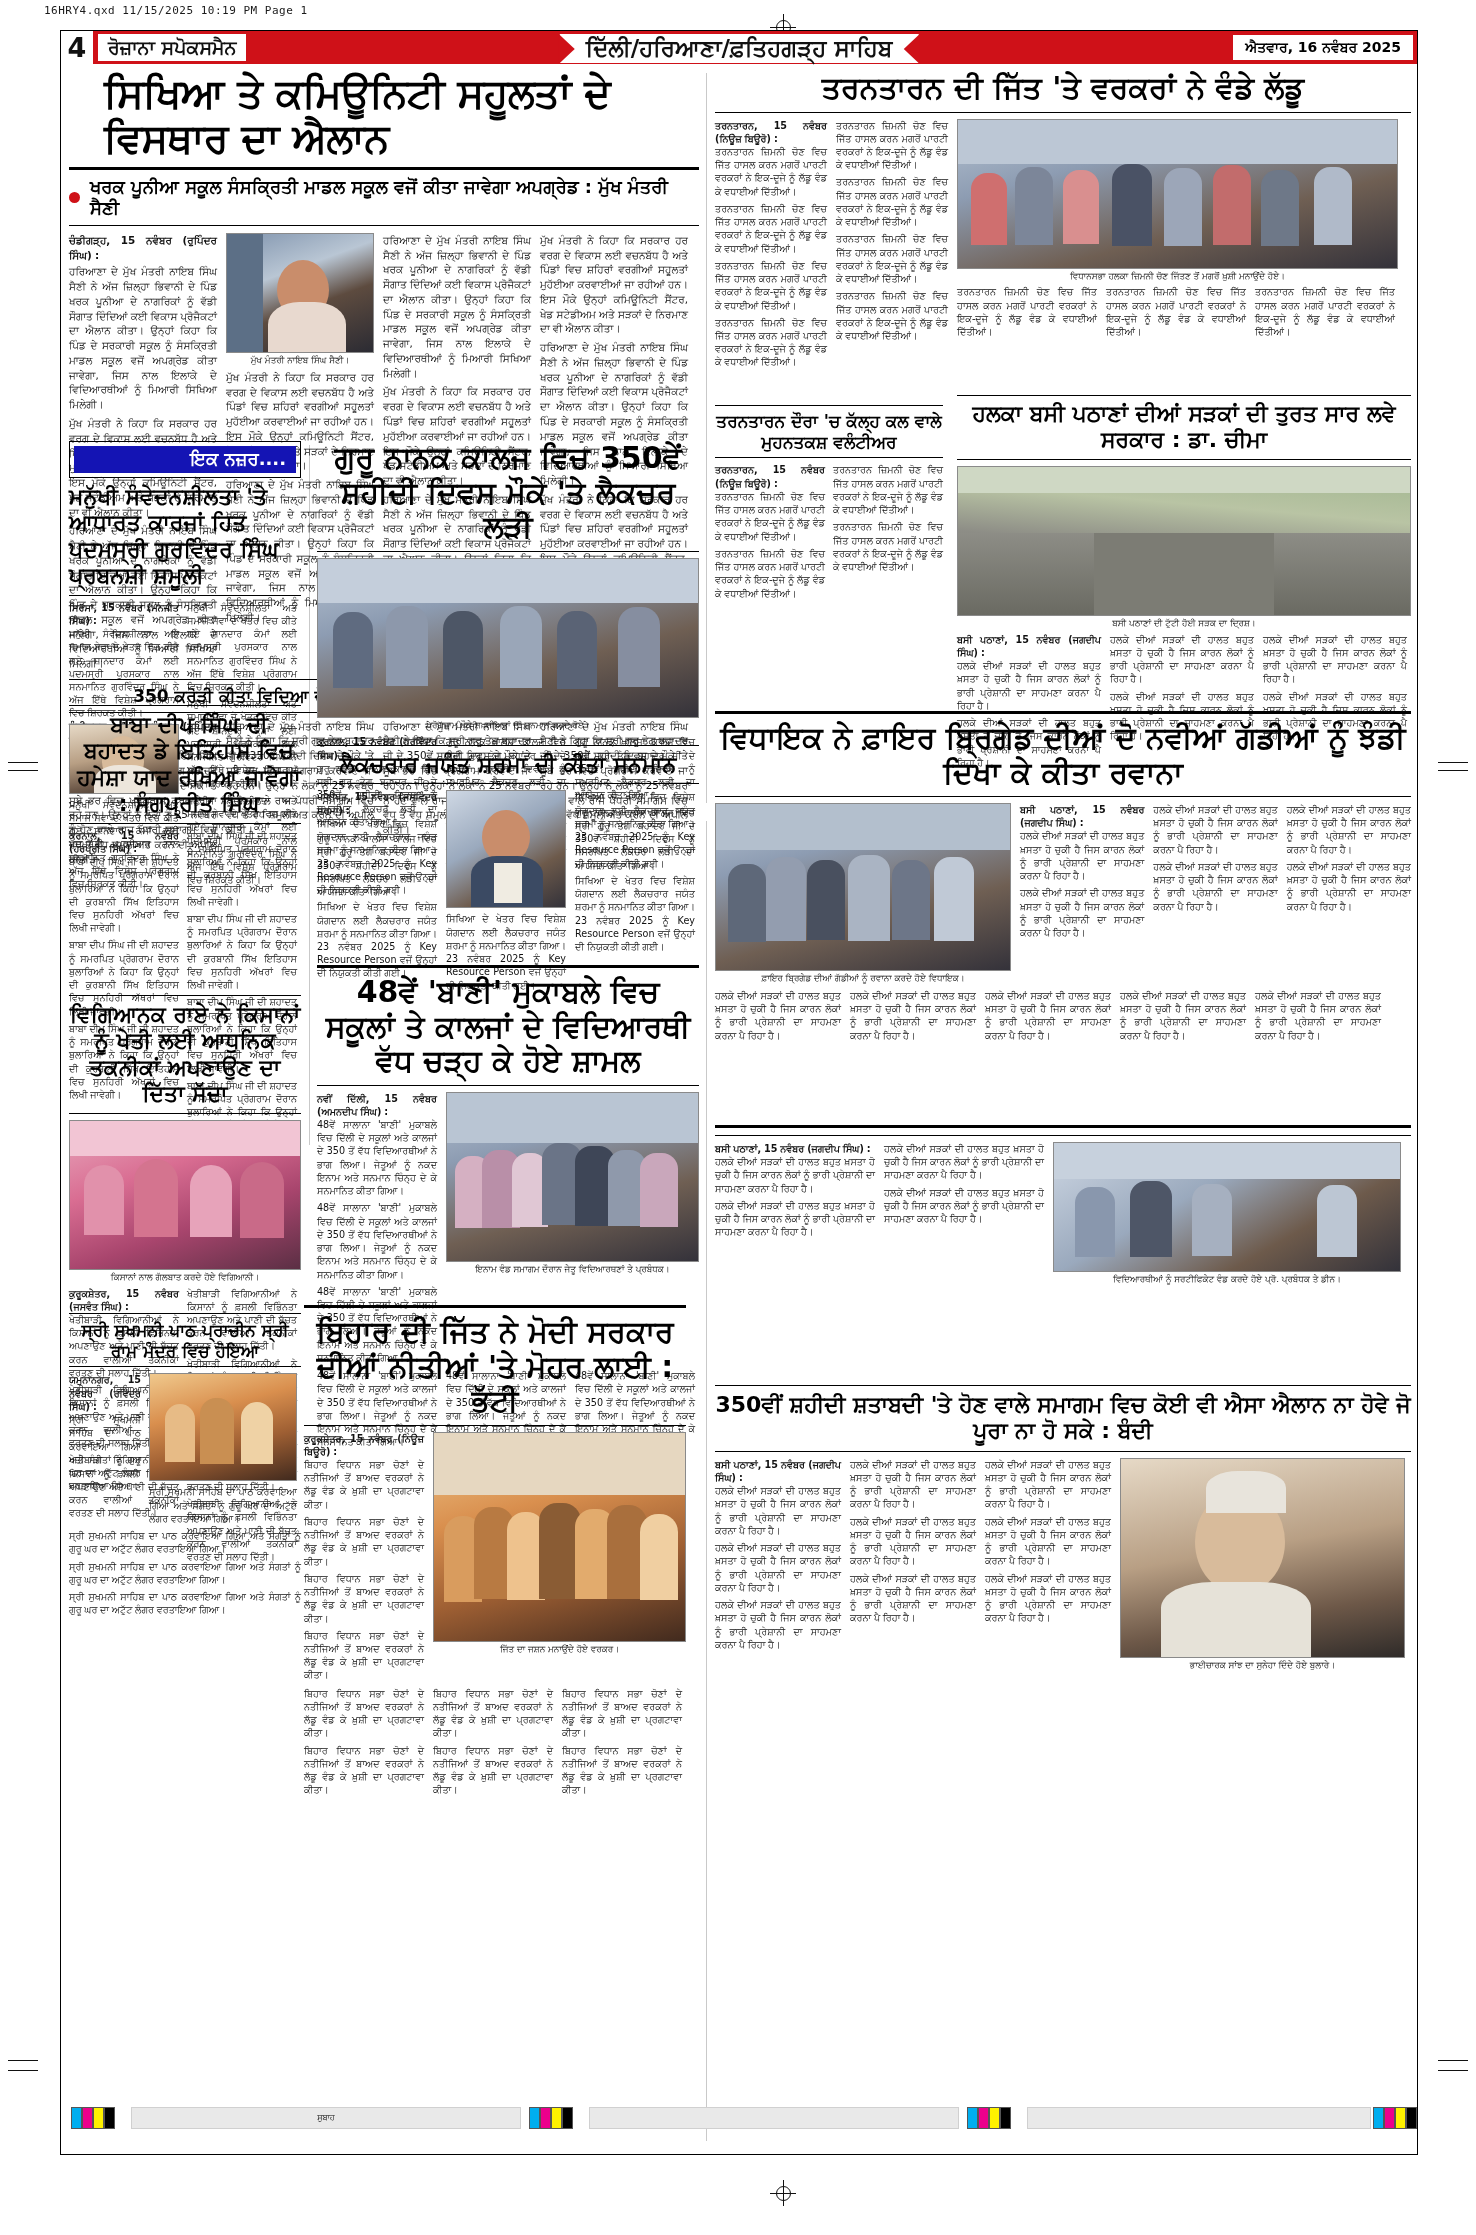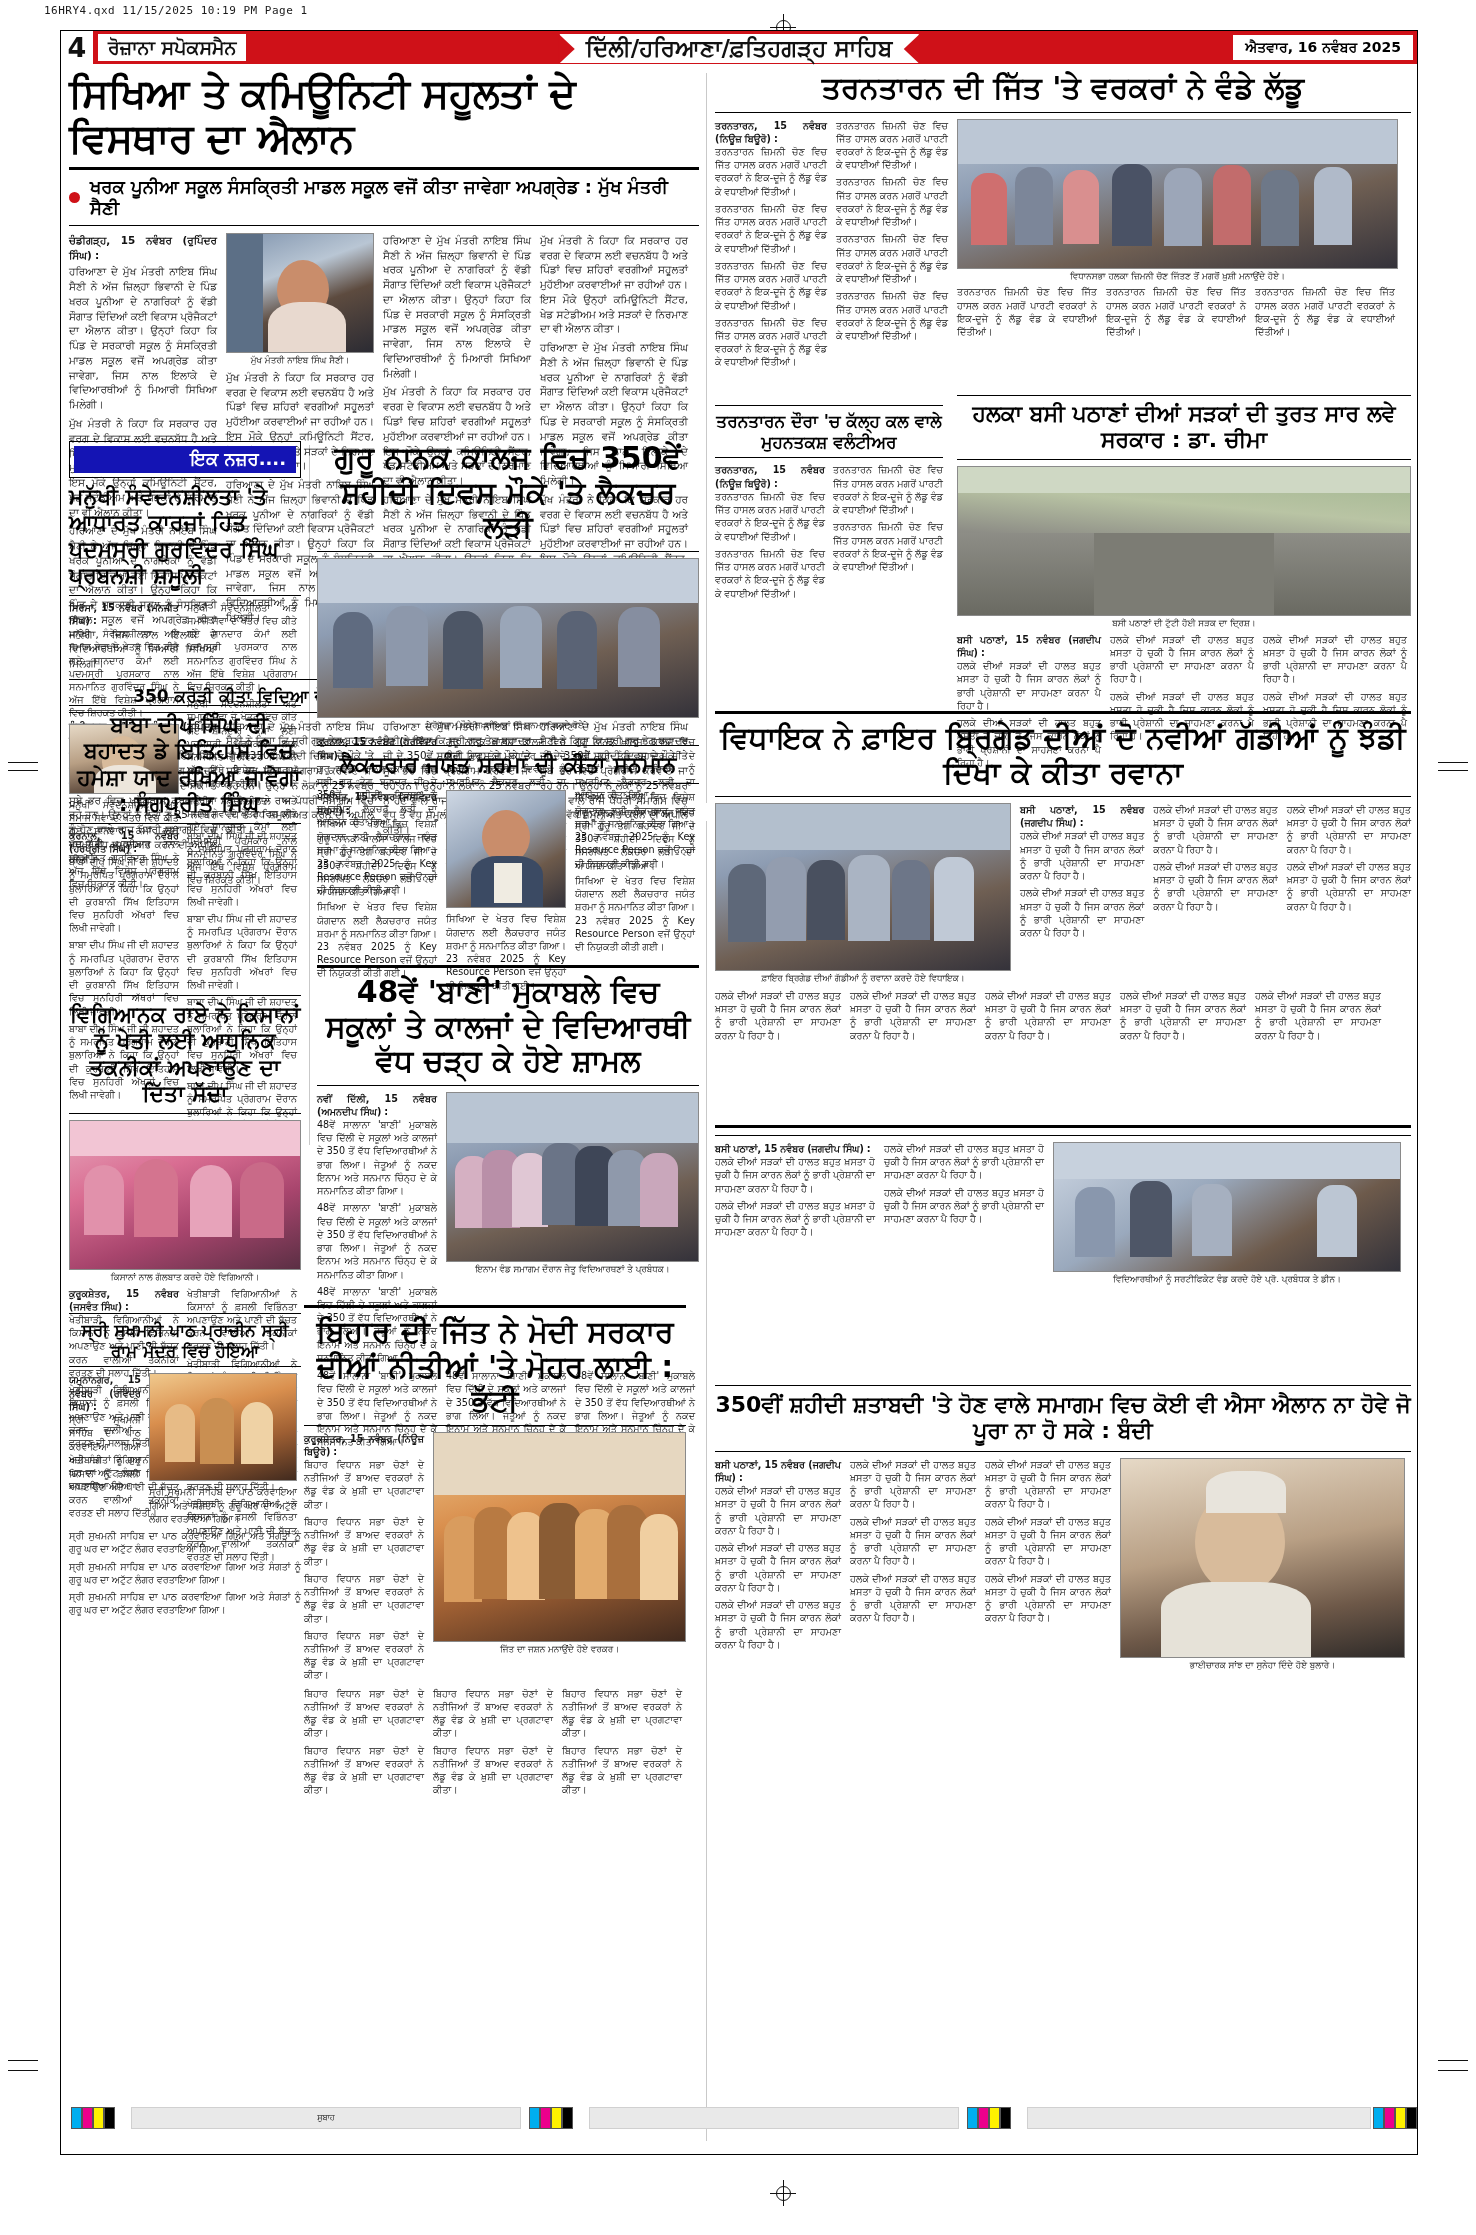--- a/index.html
+++ b/index.html
@@ -99,21 +99,21 @@
   }
 
   
   .body-area { position: relative; width: 100%; height: 2090px; }
 
   .vrule { position: absolute; width: 1px; background: #c9c9c9; }
 
   
   .hl-main {
     font-size: 40px; font-weight: bold; line-height: 1.12;
-    color: #000; letter-spacing: -0.5px;
+    color: #000; letter-spacing: -0.5px; margin-left: 35px;
   }
   .hl-big {
     font-size: 30px; font-weight: bold; line-height: 1.15; color: #000;
   }
   .hl-mid {
     font-size: 22px; font-weight: bold; line-height: 1.2; color: #000;
   }
   .hl-sm {
     font-size: 17px; font-weight: bold; line-height: 1.22; color: #000;
   }

